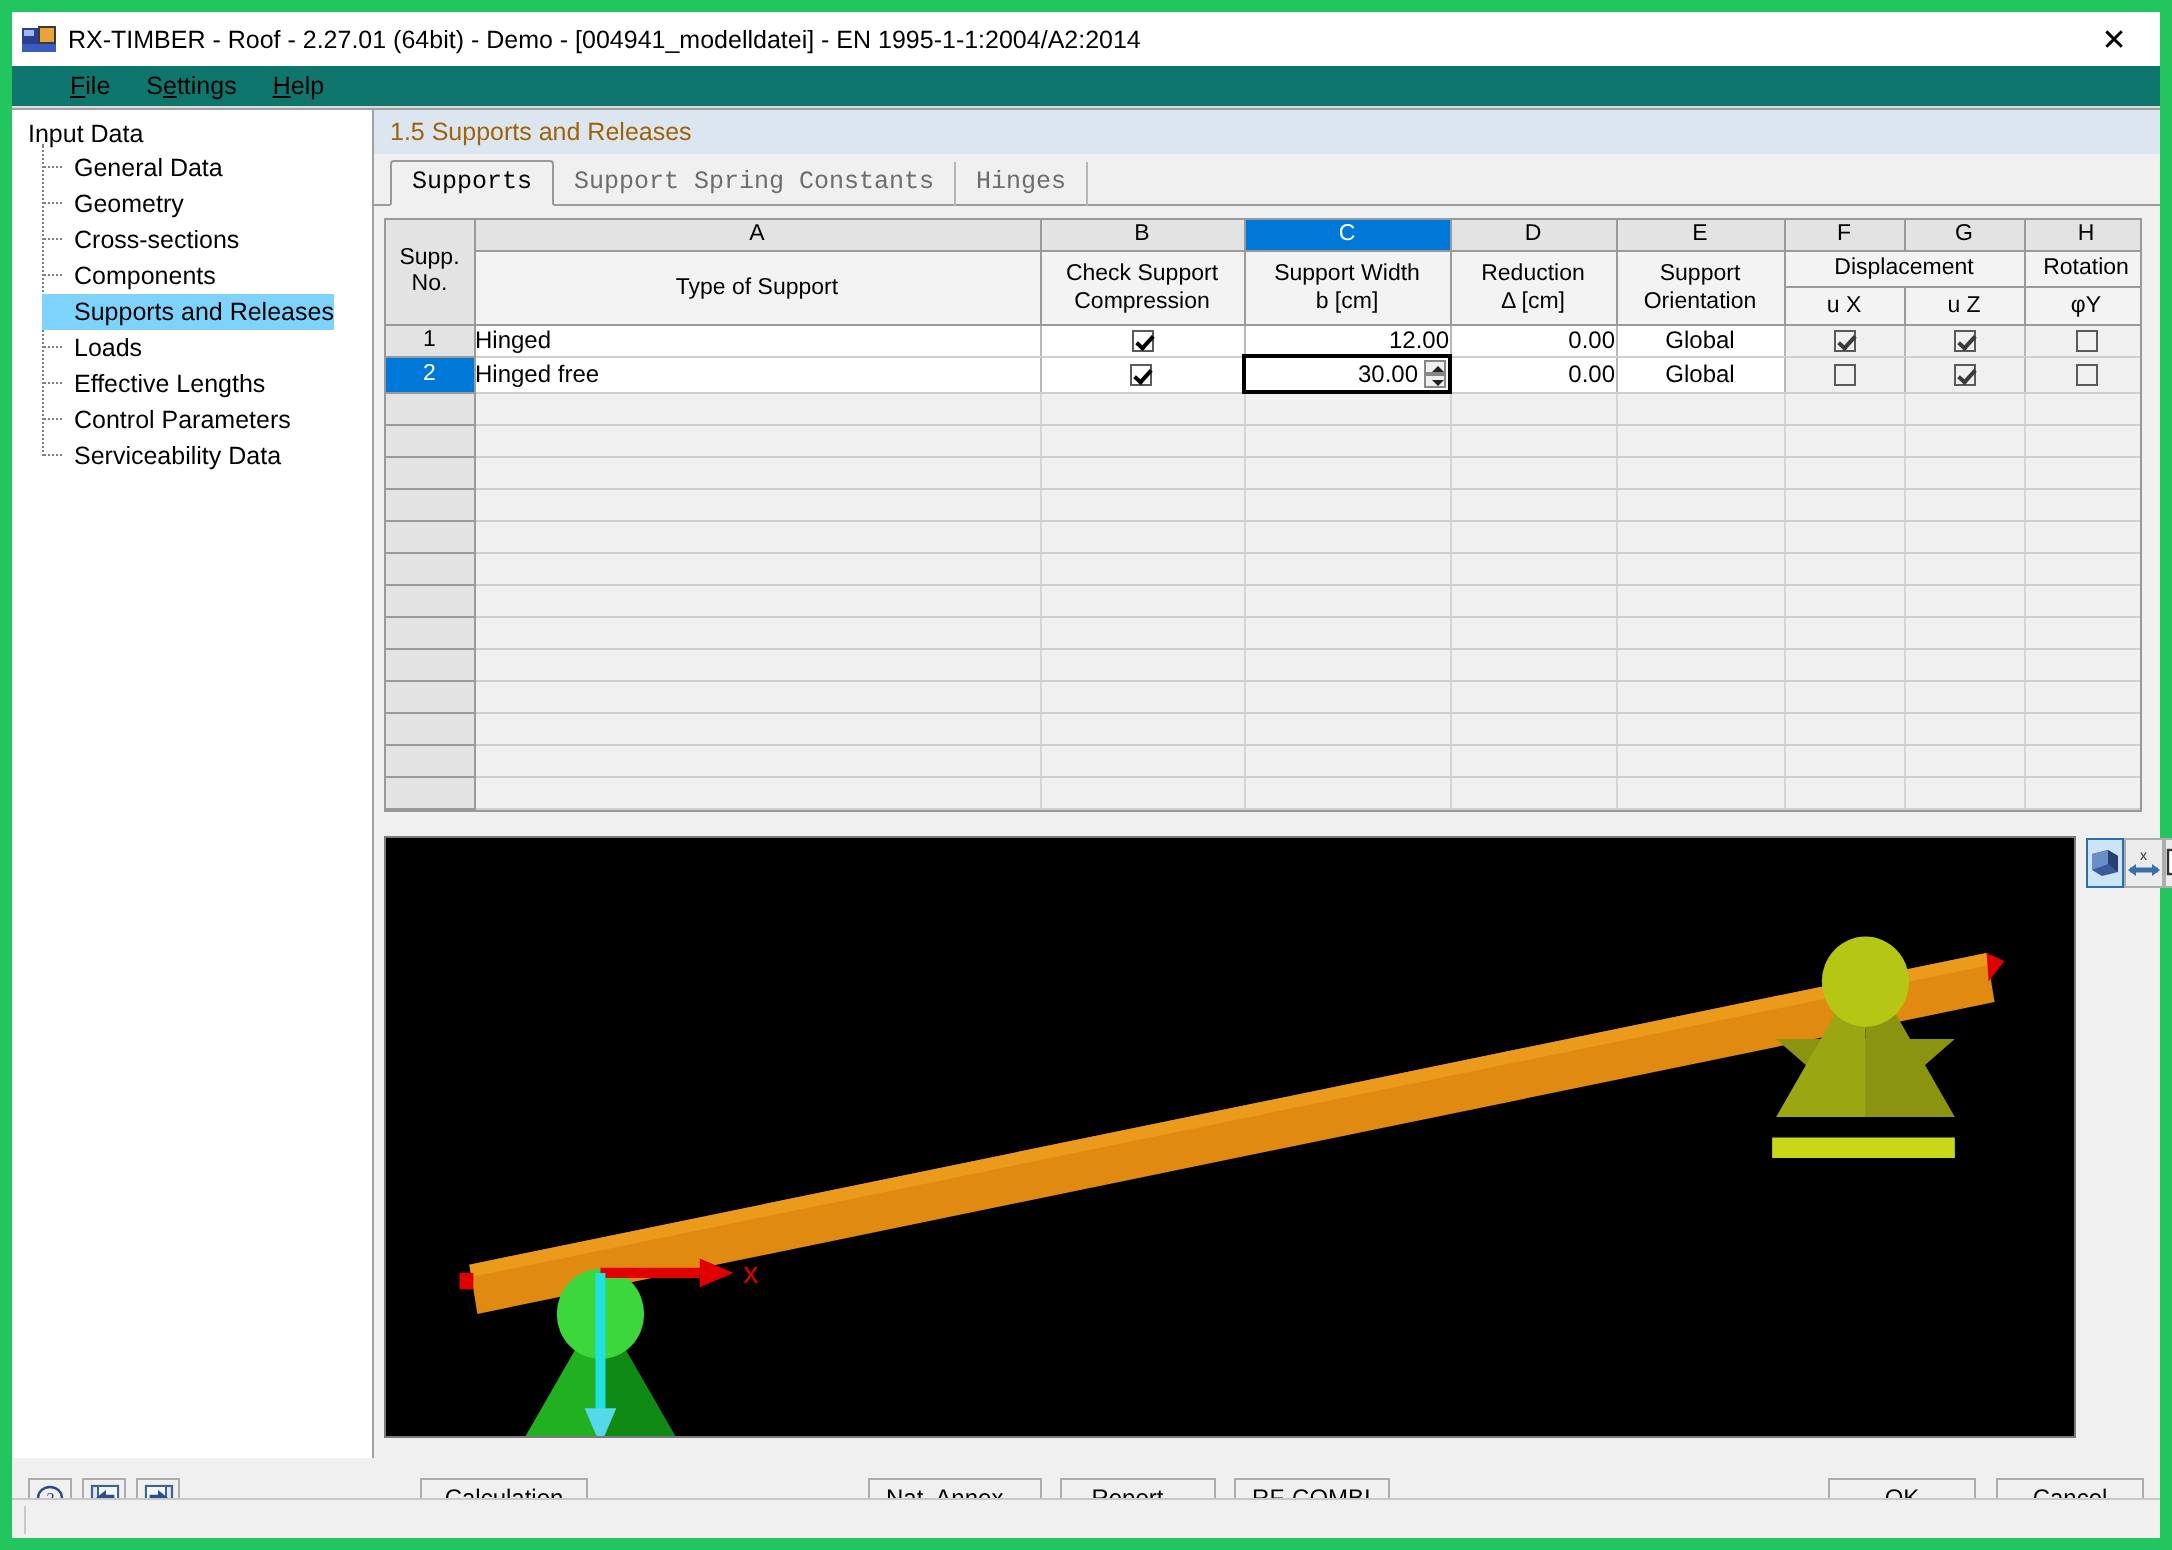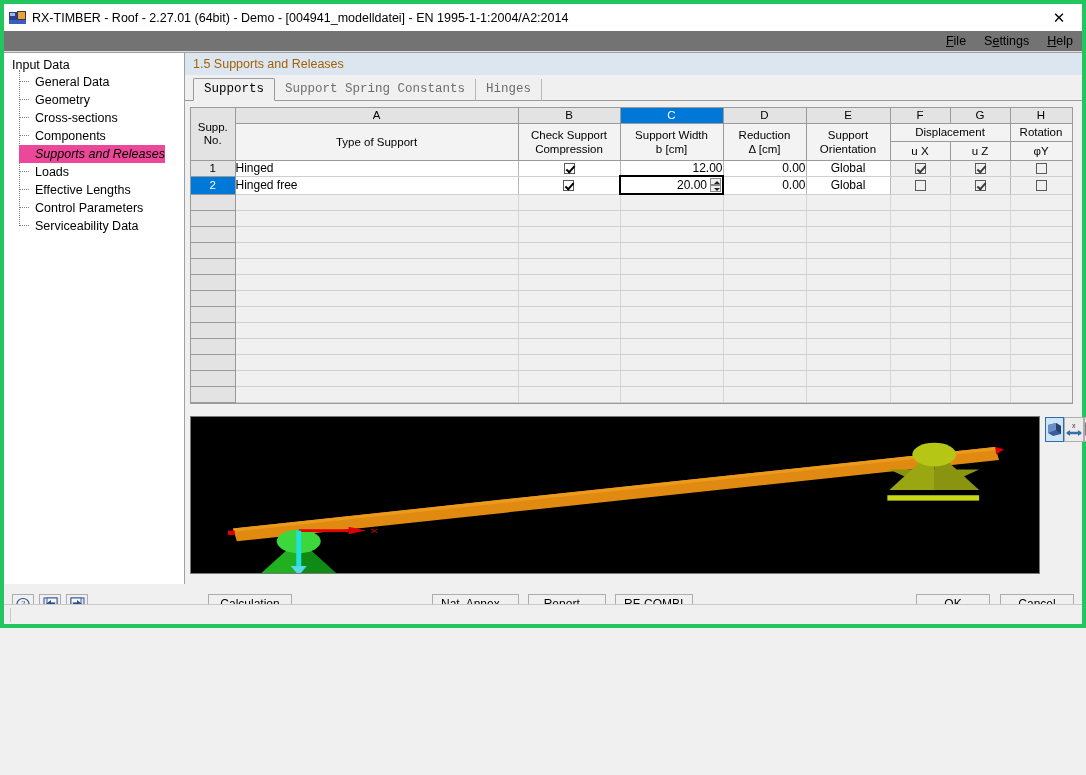--- a/index.html
+++ b/index.html
@@ -6,23 +6,23 @@
   html, body {
     margin: 0; padding: 0;
     width: 1086px; height: 775px;
     overflow: hidden;
     font-family: "Liberation Sans", sans-serif;
     font-size: 12px;
     background: #f0f0f0;
   }
   #app {
     position: relative;
-    width: 1086px; height: 628px;
+    width: 1086px; height: 775px;
     background: #f0f0f0;
-    border: 4px solid #22c55e;
+    border: 6px solid #22c55e;
     display: flex; flex-direction: column;
   }
 
   
   .titlebar {
     height: 27px; flex: 0 0 27px;
     background: #ffffff;
     display: flex; align-items: center;
     padding-left: 5px;
     position: relative;
@@ -37,25 +37,24 @@
     position: absolute; right: 0; top: 0;
     width: 46px; height: 27px;
     display: flex; align-items: center; justify-content: center;
     font-size: 15px; color: #000; font-family: "DejaVu Sans", sans-serif;
     cursor: pointer;
   }
 
   
   .menubar {
     height: 21px; flex: 0 0 21px;
-    background: #737373;
+    background: #0f766e;
     display: flex; align-items: center;
-    padding-left: 6px;
+    padding-left: 20px;
     border-bottom: 1px solid #dcdcdc;
-    justify-content: flex-end;
   }
   .menu-item {
     padding: 2px 9px; font-size: 12.5px; color: #000; cursor: default;
   }
   .menu-item u { text-decoration: underline; }
 
   
   .body-split { flex: 1 1 auto; display: flex; min-height: 0; background: #f0f0f0; }
 
   
@@ -78,21 +77,21 @@
   .tree-item {
     position: relative; padding: 1px 0 1px 16px; font-size: 12.5px;
     white-space: nowrap; cursor: default; color: #000;
     display: inline-block;
   }
   .tree-row { display: block; line-height: 16px; position: relative; }
   .tree-row:before {
     content: ""; position: absolute; left: 0px; top: 8px; width: 10px;
     border-top: 1px dotted #808080;
   }
-  .tree-item.selected { background: #ec4899; font-style: italic; }
+  .tree-item.selected { background: #7dd3fc; }
 
   
   .rightpanel {
     flex: 1 1 auto; min-width: 0;
     display: flex; flex-direction: column;
     background: #f0f0f0;
     border-top: 1px solid #a0a0a0;
   }
   .section-title {
     height: 22px; flex: 0 0 22px;
@@ -391,21 +390,21 @@
             <td class="cell ctr gray"><span class="chk on soft gray"></span></td>
             <td class="cell ctr gray"><span class="chk gray"></span></td>
           </tr>
 
           <tr>
             <td class="rowhdr sel">2</td>
             <td class="cell">Hinged free</td>
             <td class="cell ctr"><span class="chk on"></span></td>
             <td class="cell editing">
               <div class="editing-inner">
-                <span class="editing-val">20.00</span>
+                <span class="editing-val">30.00</span>
                 <span class="spinner">
                   <span class="spin-up"></span>
                   <span class="spin-dn"></span>
                 </span>
               </div>
             </td>
             <td class="cell num">0.00</td>
             <td class="cell ctr">Global</td>
             <td class="cell ctr gray"><span class="chk gray"></span></td>
             <td class="cell ctr gray"><span class="chk on soft gray"></span></td>

